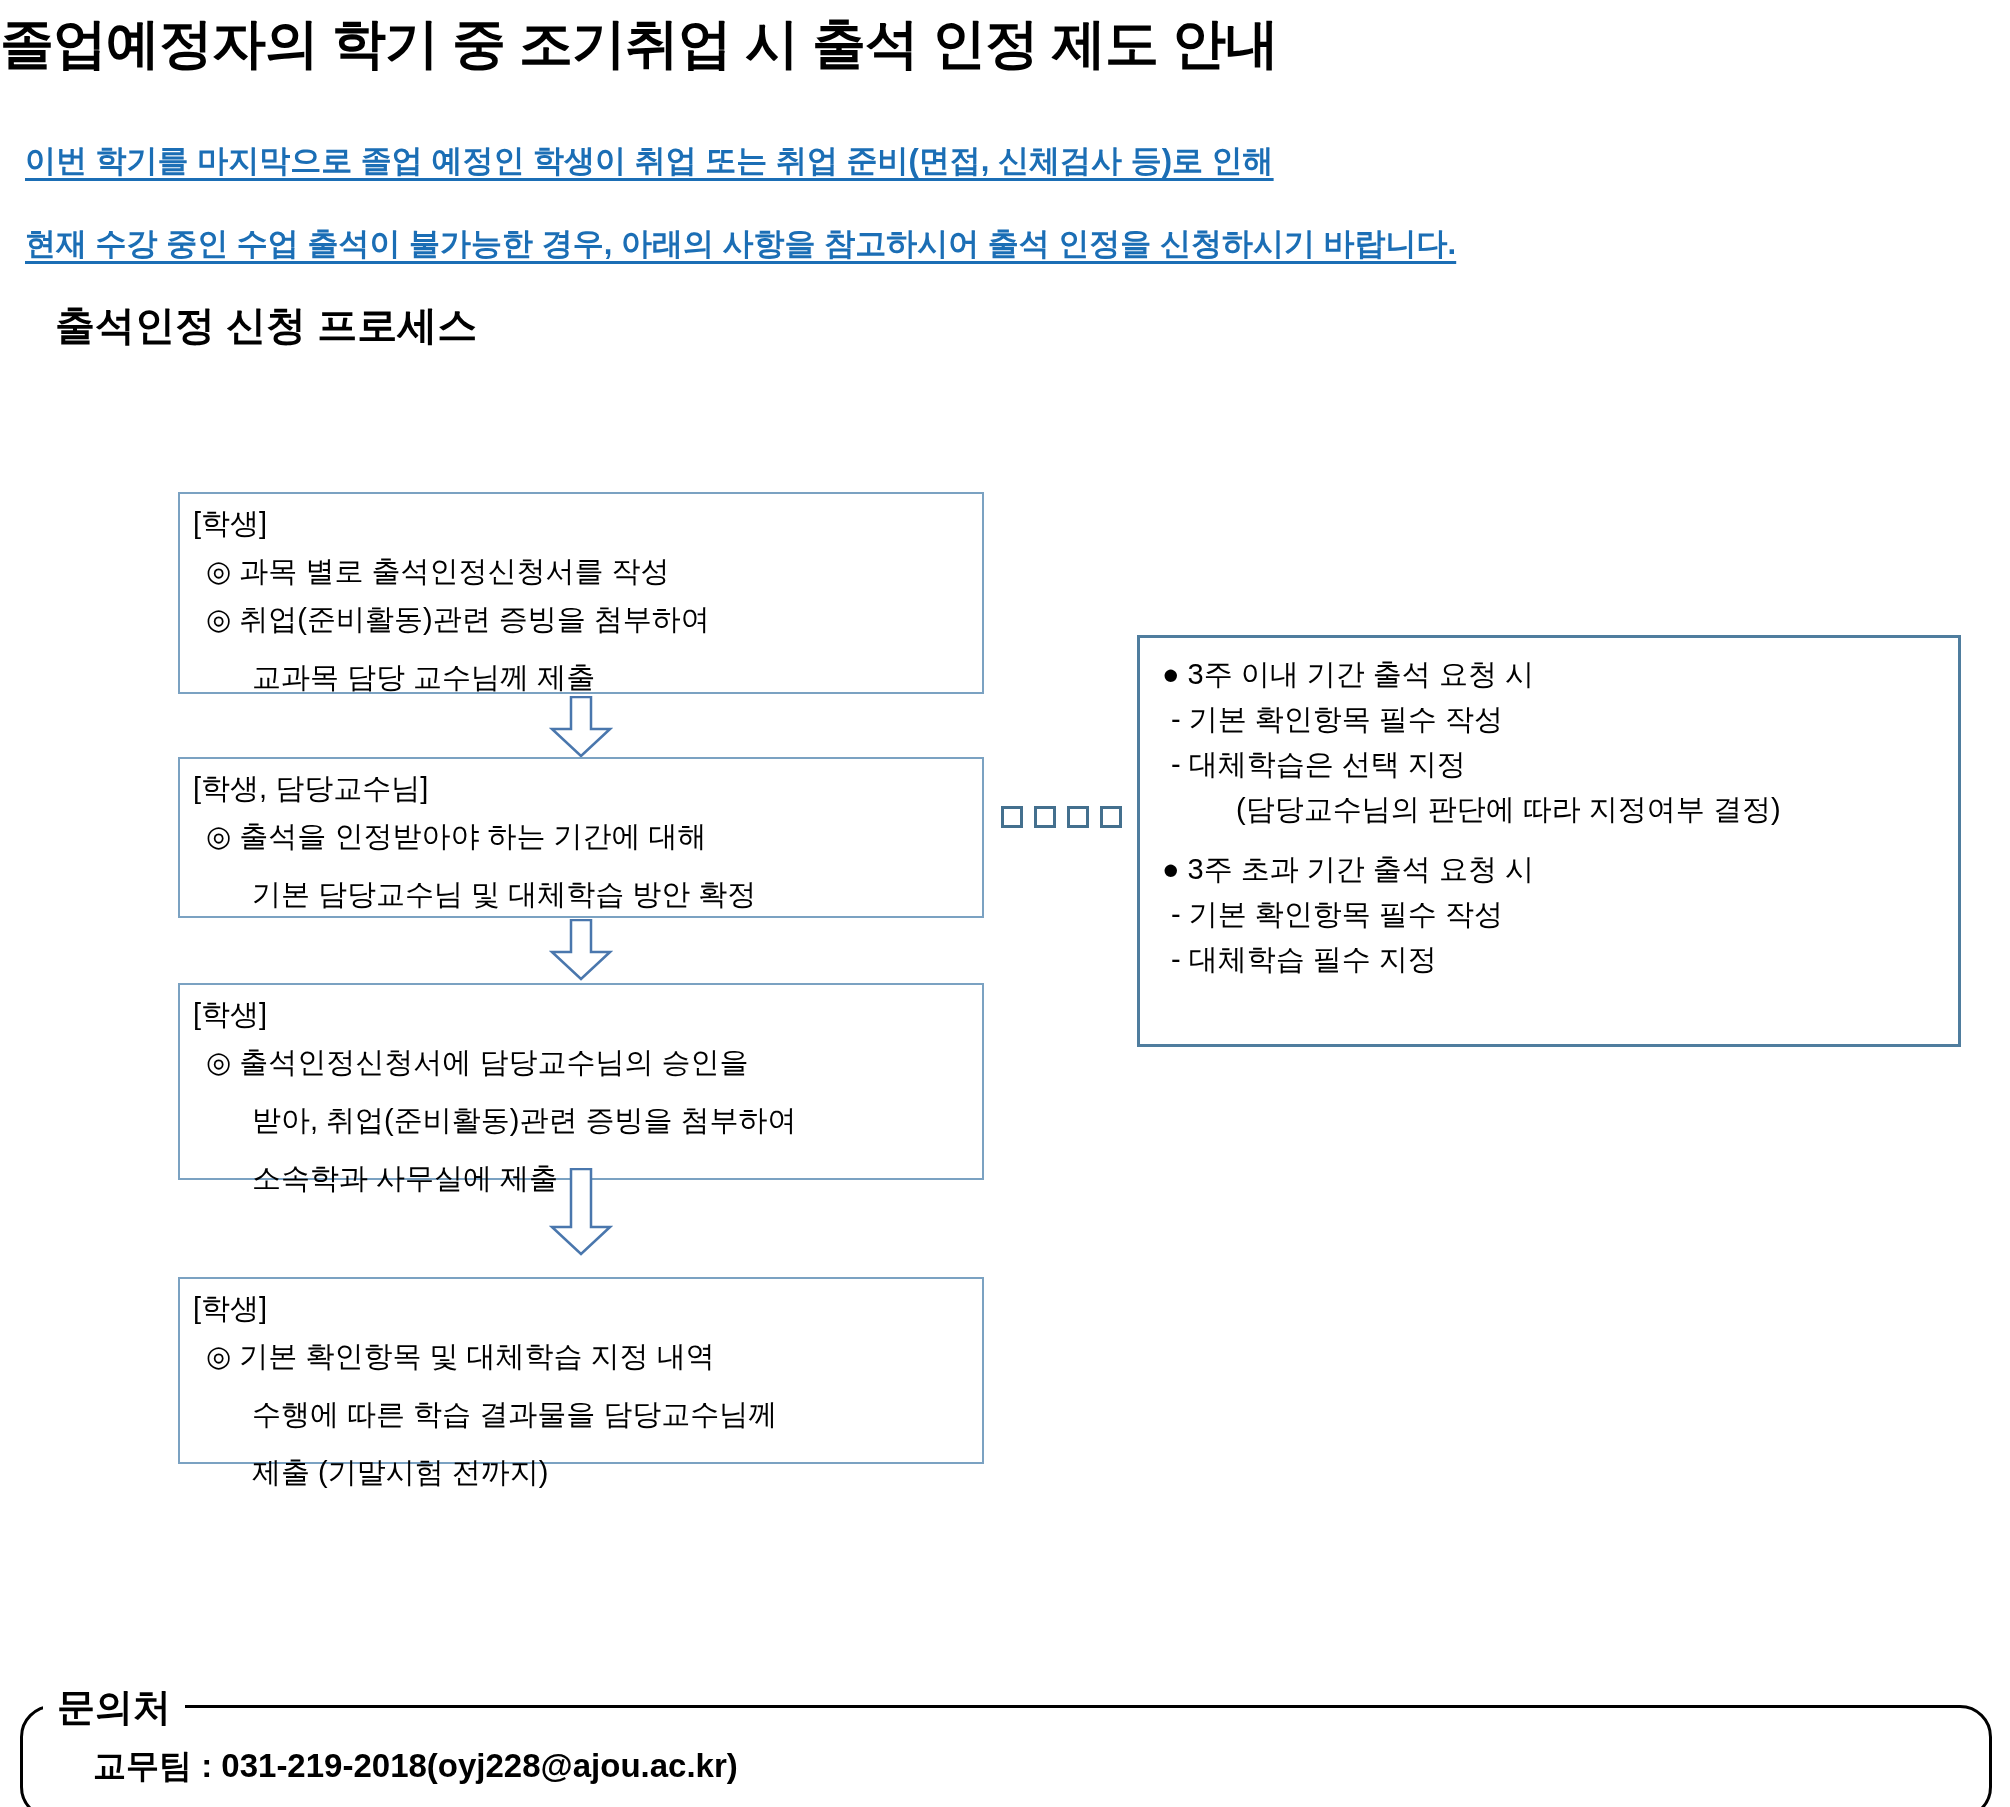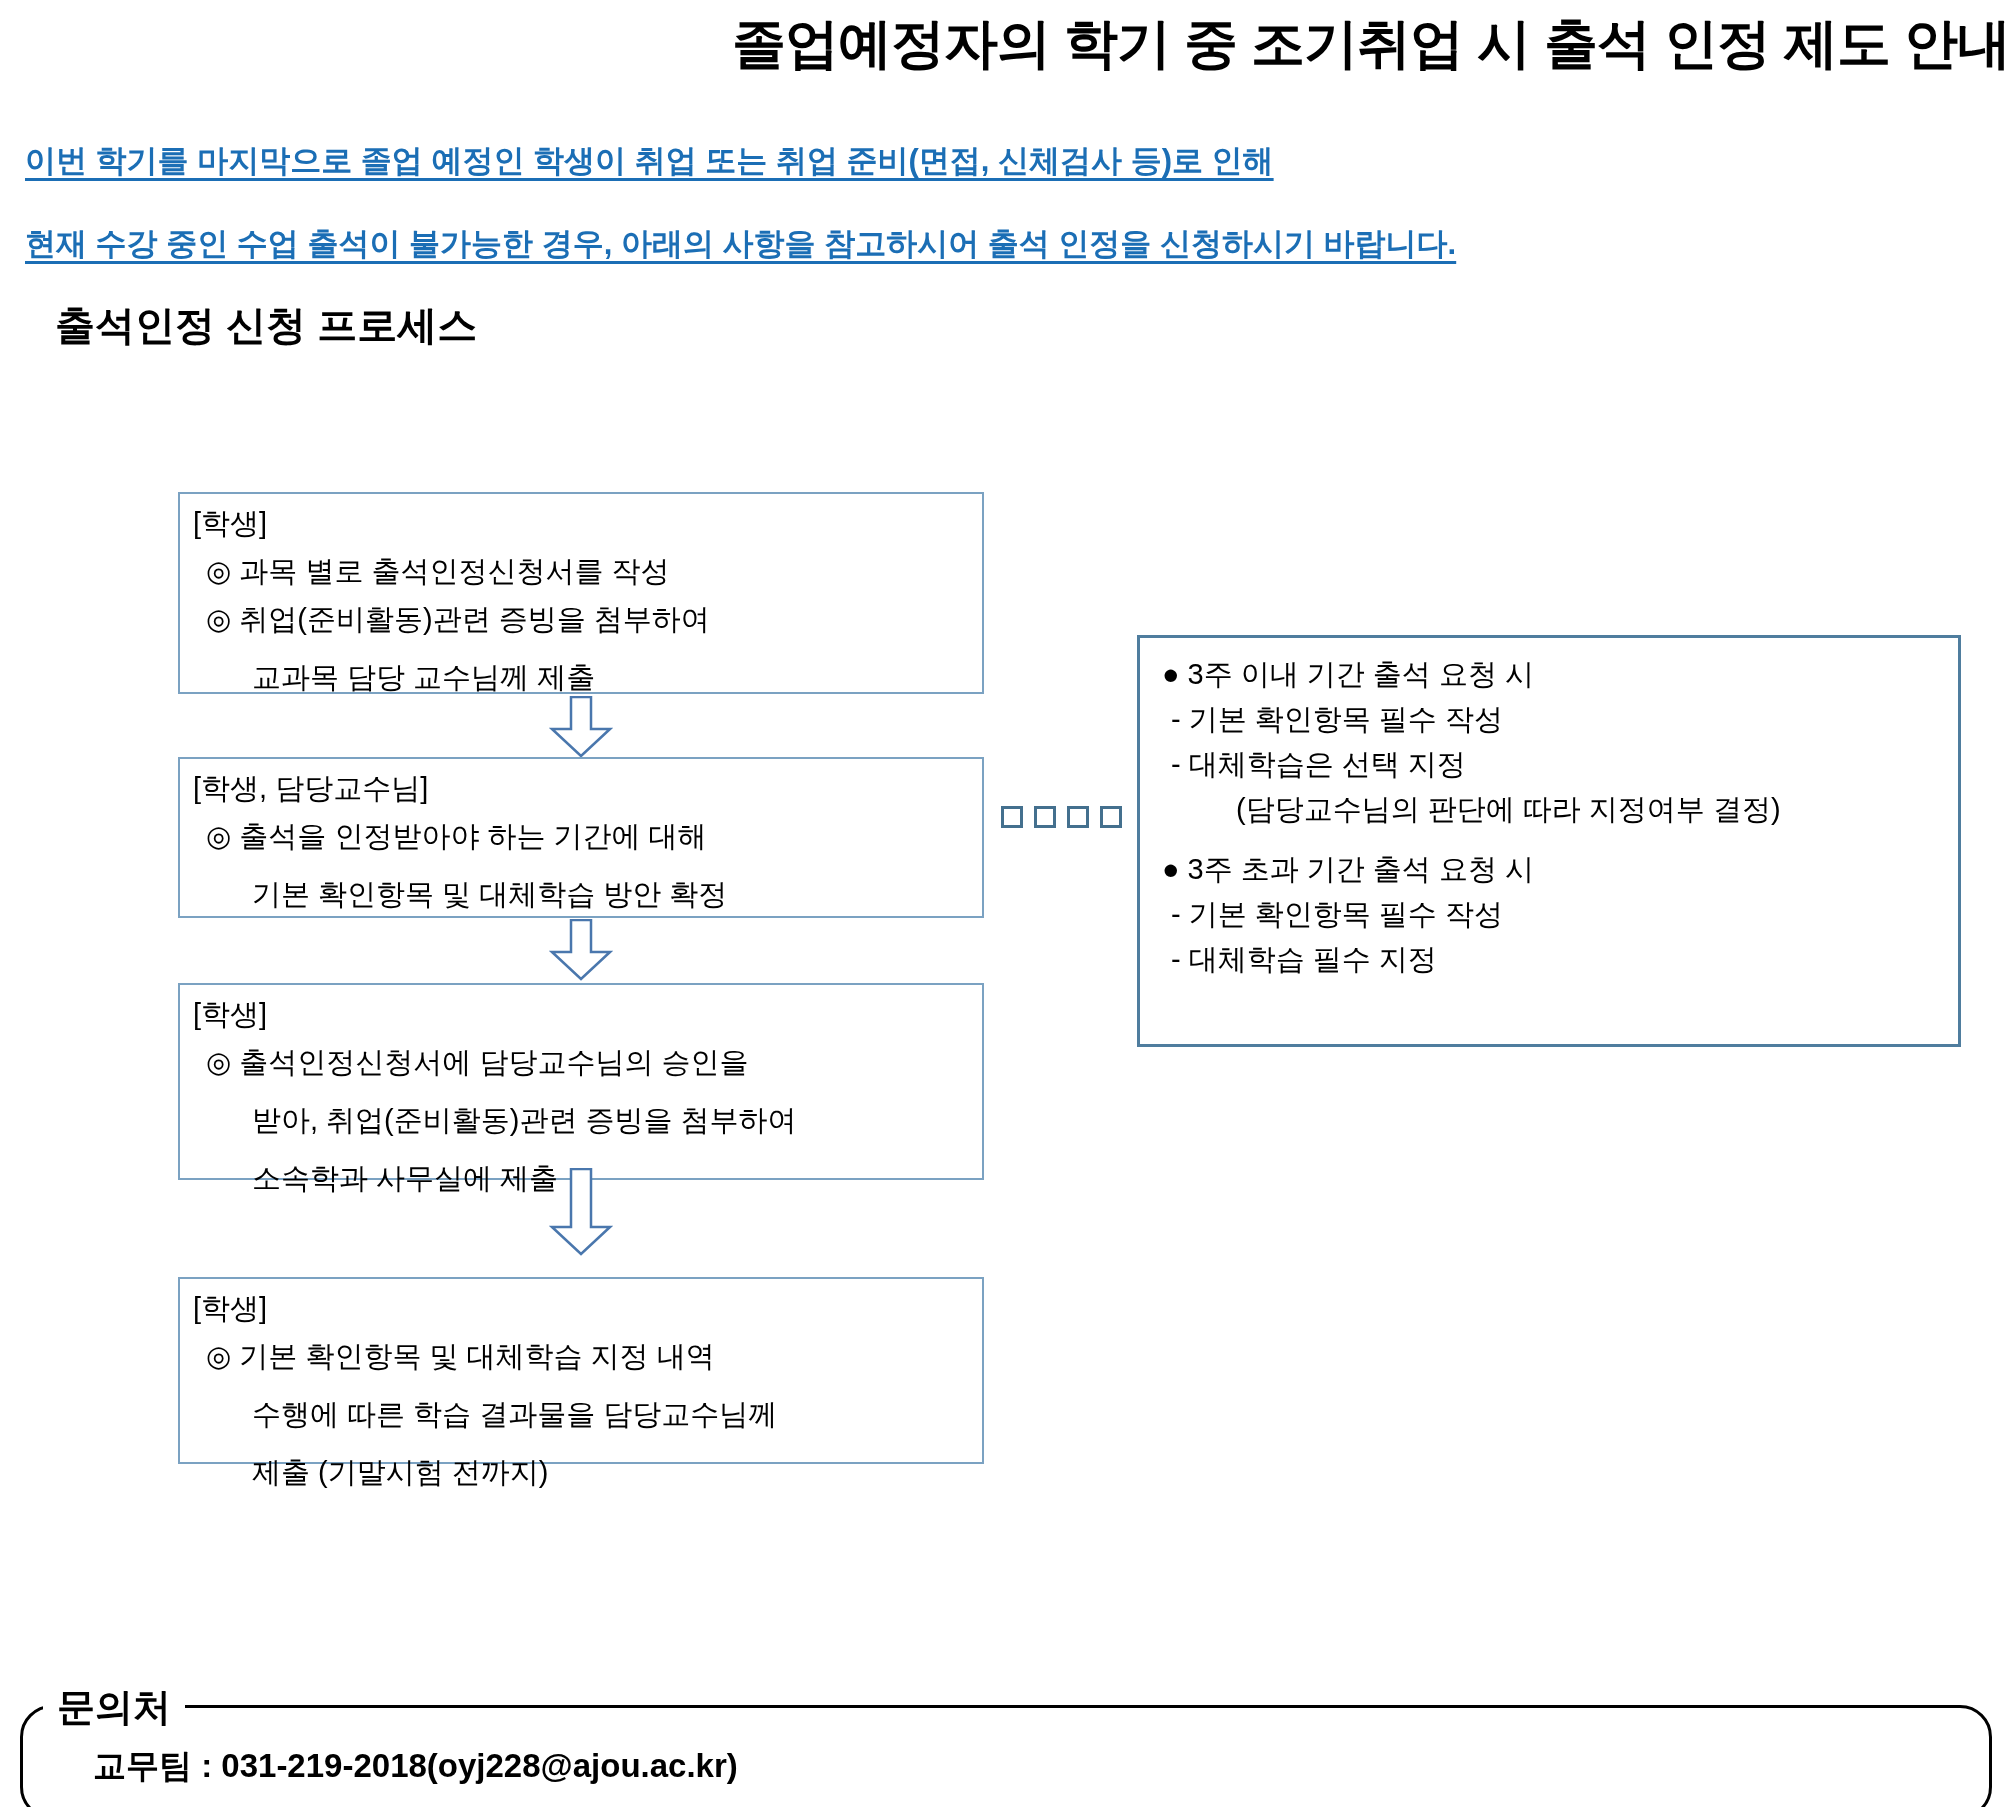--- a/index.html
+++ b/index.html
@@ -2,21 +2,21 @@
 <html><head>
 <meta charset="utf-8">
 <style>
   * { margin:0; padding:0; box-sizing:border-box; }
   html,body { background:#ffffff; }
   body { font-family:"Liberation Sans","DejaVu Sans",sans-serif; color:#000; }
   .page { position:relative; width:2010px; height:1807px; background:#fff; overflow:hidden; }
 
   .title {
     position:absolute; top:8px; left:0; width:100%;
-    text-align:right; font-size:54px; font-weight:800; letter-spacing:-1px;
+    text-align:left; font-size:54px; font-weight:800; letter-spacing:-1px;
   }
 
   .intro {
     position:absolute; left:25px; width:1900px;
     font-size:31px; font-weight:700; color:#1b6eb5;
     text-decoration:underline; text-underline-offset:7px;
     text-decoration-thickness:3px;
   }
   .intro.l1 { top:140px; }
   .intro.l2 { top:223px; }
@@ -97,21 +97,21 @@
     <div class="bline indent">교과목 담당 교수님께 제출</div>
   </div>
 
   <svg class="arrow a1" width="64" height="62" viewBox="0 0 64 62">
     <polygon points="22,1 42,1 42,33 61,33 32,60 3,33 22,33" fill="#ffffff" stroke="#4a77ad" stroke-width="2.5" stroke-linejoin="miter"></polygon>
   </svg>
 
   <div class="fbox b2">
     <div class="bline">[학생, 담당교수님]</div>
     <div class="bline bullet">◎ 출석을 인정받아야 하는 기간에 대해</div>
-    <div class="bline indent">기본 확인항목 및 대체학습 방안 확정</div>
+    <div class="bline indent">기본 담당교수님 및 대체학습 방안 확정</div>
   </div>
 
   <svg class="arrow a2" width="64" height="62" viewBox="0 0 64 62">
     <polygon points="22,1 42,1 42,33 61,33 32,60 3,33 22,33" fill="#ffffff" stroke="#4a77ad" stroke-width="2.5" stroke-linejoin="miter"></polygon>
   </svg>
 
   <div class="fbox b3">
     <div class="bline">[학생]</div>
     <div class="bline bullet">◎ 출석인정신청서에 담당교수님의 승인을</div>
     <div class="bline indent">받아, 취업(준비활동)관련 증빙을 첨부하여</div>

